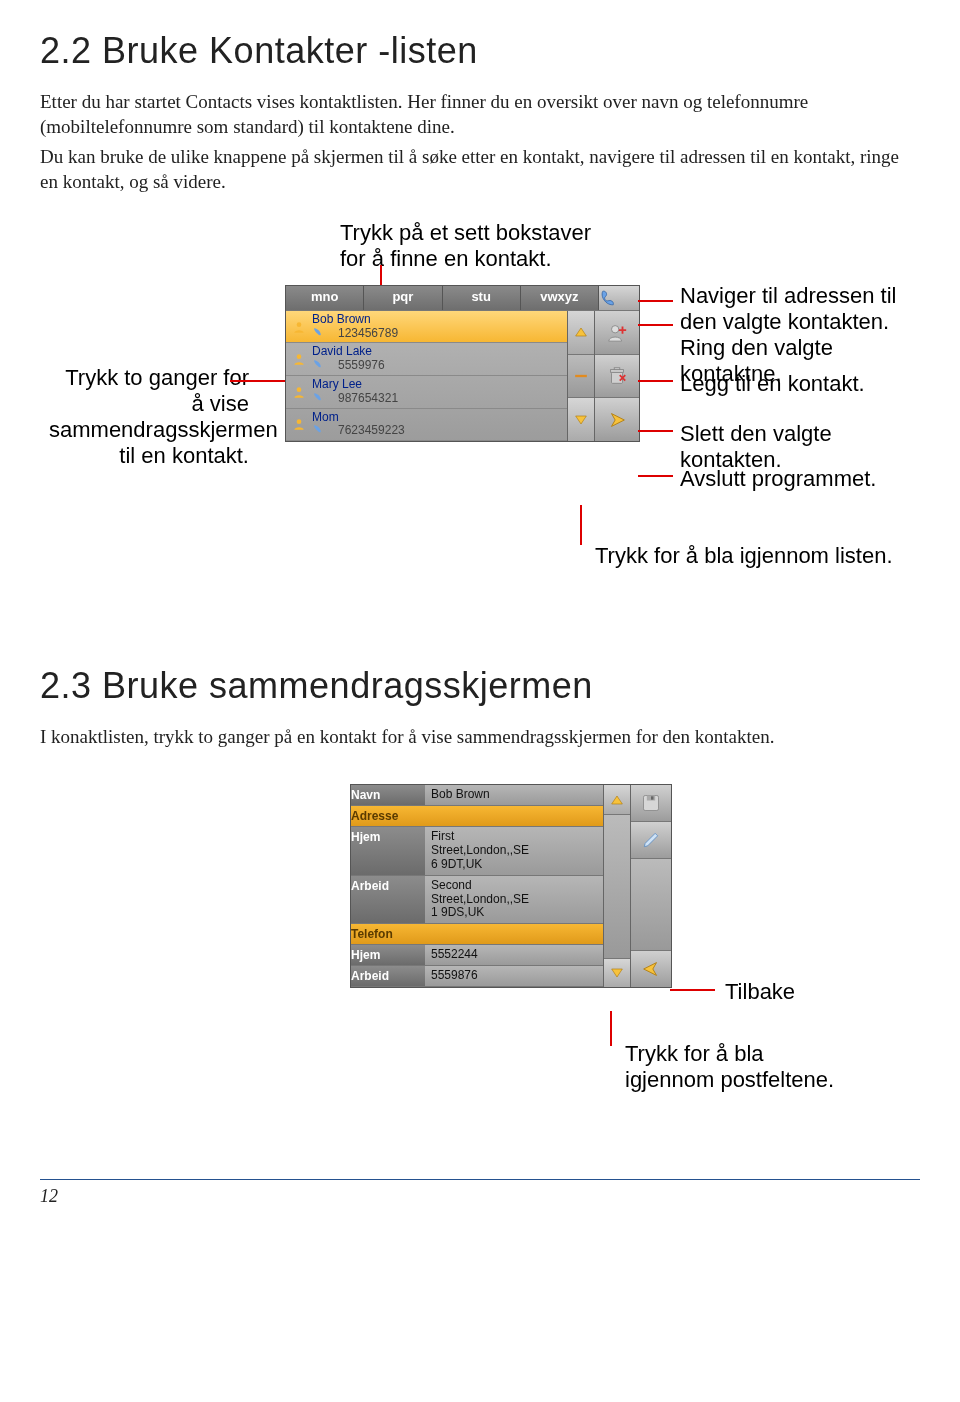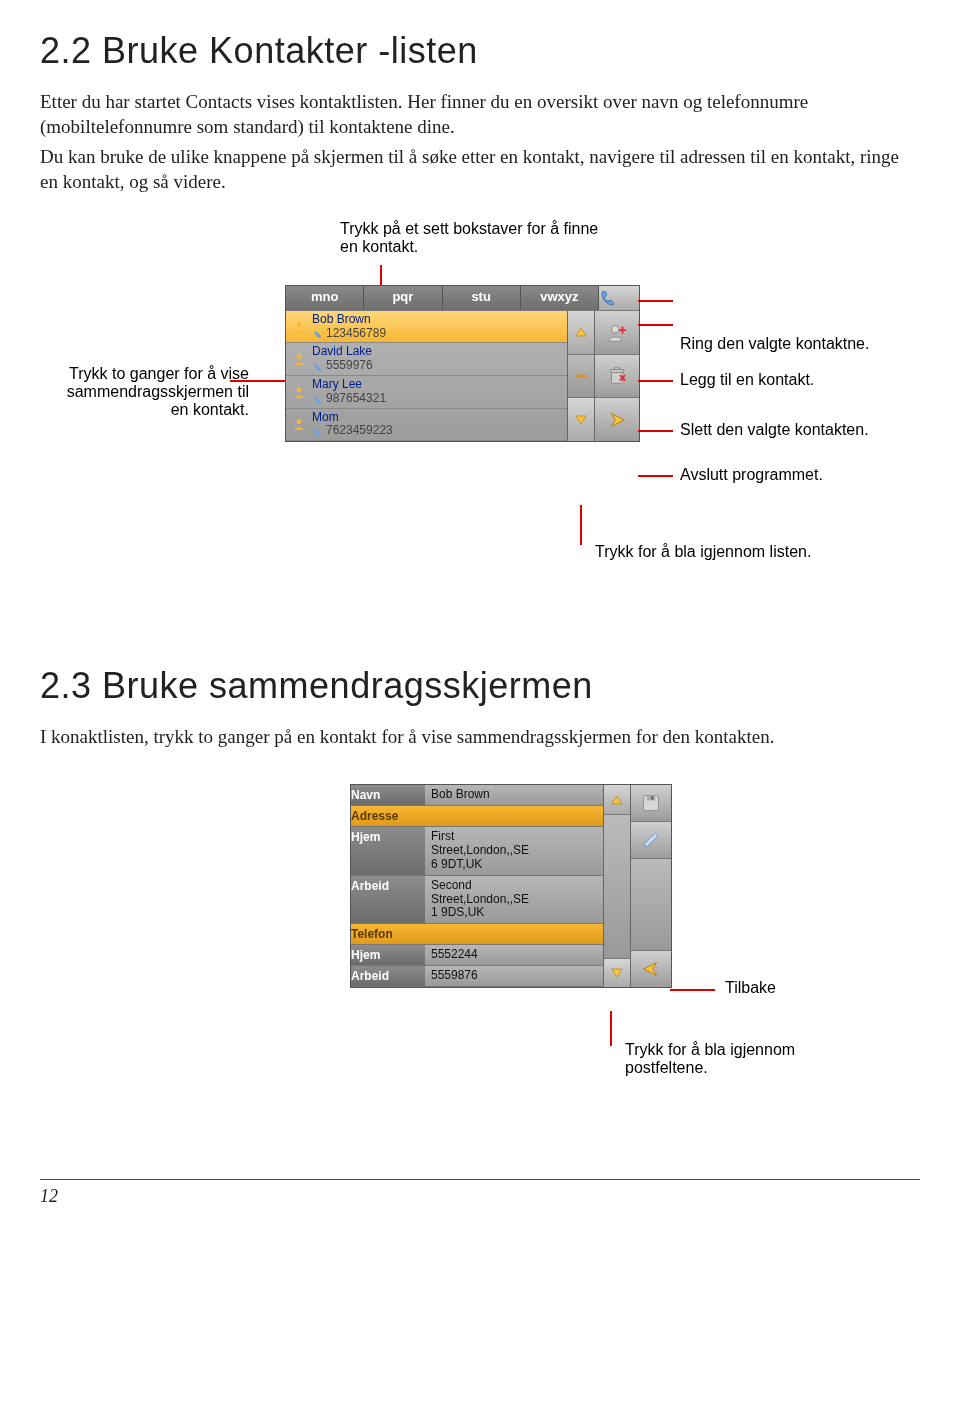--- a/index.html
+++ b/index.html
@@ -21,21 +21,21 @@
   }
   p.body {
     font-family: Georgia, "Times New Roman", serif;
     font-size: 19px;
     line-height: 1.3;
     margin: 0 0 6px 0;
     color: #222;
   }
   .callout {
     font-family: Arial, sans-serif;
-    font-size: 16px;
+    font-size: 22px;
     color: #000;
   }
   
   .diagram-zone {
     position: relative;
     margin: 30px 0 10px 0;
   }
   
   .redline {
     position: absolute;
@@ -68,21 +68,21 @@
     display: flex; align-items: center;
     padding: 2px 6px;
     border-bottom: 1px solid #8a8a8a;
   }
   .pui-contact.sel { background: linear-gradient(#ffd77a,#f7b733); }
   .pui-contact .ic {
     width: 14px; height: 14px; margin-right: 6px;
   }
   .pui-contact .lines { display:flex; flex-direction:column; line-height:1.15; }
   .pui-contact .nm { color:#00218a; font-size:12px; }
-  .pui-contact .ph { color:#444; font-size:12px; display:flex; align-items:flex-end; gap:4px; }
+  .pui-contact .ph { color:#444; font-size:12px; display:flex; align-items:flex-start; gap:16px; }
   .pui-side {
     width: 44px;
     display: flex; flex-direction: column;
     background: linear-gradient(#bfbfbf,#9a9a9a);
     border-left: 1px solid #666;
   }
   .pui-btn {
     flex: 1;
     display:flex; align-items:center; justify-content:center;
     border-bottom: 1px solid #777;
@@ -257,20 +257,21 @@
         <div class="pui-btn">
             <svg width="22" height="22" viewBox="0 0 24 24">
               <path d="M20 12 L6 5 L10 12 L6 19 Z" fill="#f7c23c" stroke="#b07d10"></path>
             </svg>
           </div>
       </div>
     </div>
   </div>
 
   <div class="redline" style="left:598px; top:75px; width:35px; height:2px;"></div>
+  <div class="callout" style="position:absolute; left:640px; top:58px; width:240px;">Naviger til adressen til den valgte kontakten.</div>
 
   <div class="redline" style="left:598px; top:99px; width:35px; height:2px;"></div>
   <div class="callout" style="position:absolute; left:640px; top:110px;">Ring den valgte kontaktne.</div>
 
   <div class="redline" style="left:598px; top:155px; width:35px; height:2px;"></div>
   <div class="callout" style="position:absolute; left:640px; top:146px;">Legg til en kontakt.</div>
 
   <div class="redline" style="left:598px; top:205px; width:35px; height:2px;"></div>
   <div class="callout" style="position:absolute; left:640px; top:196px;">Slett den valgte kontakten.</div>
 

